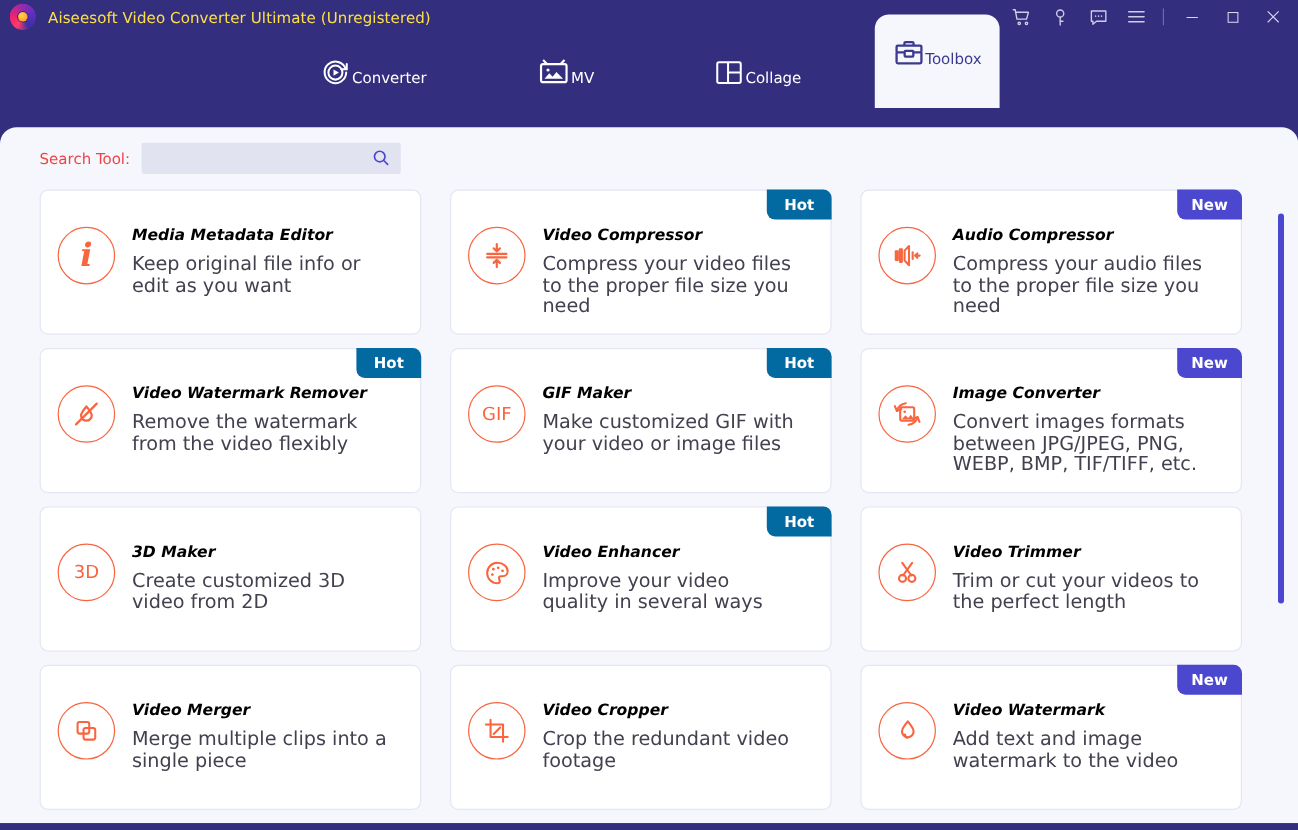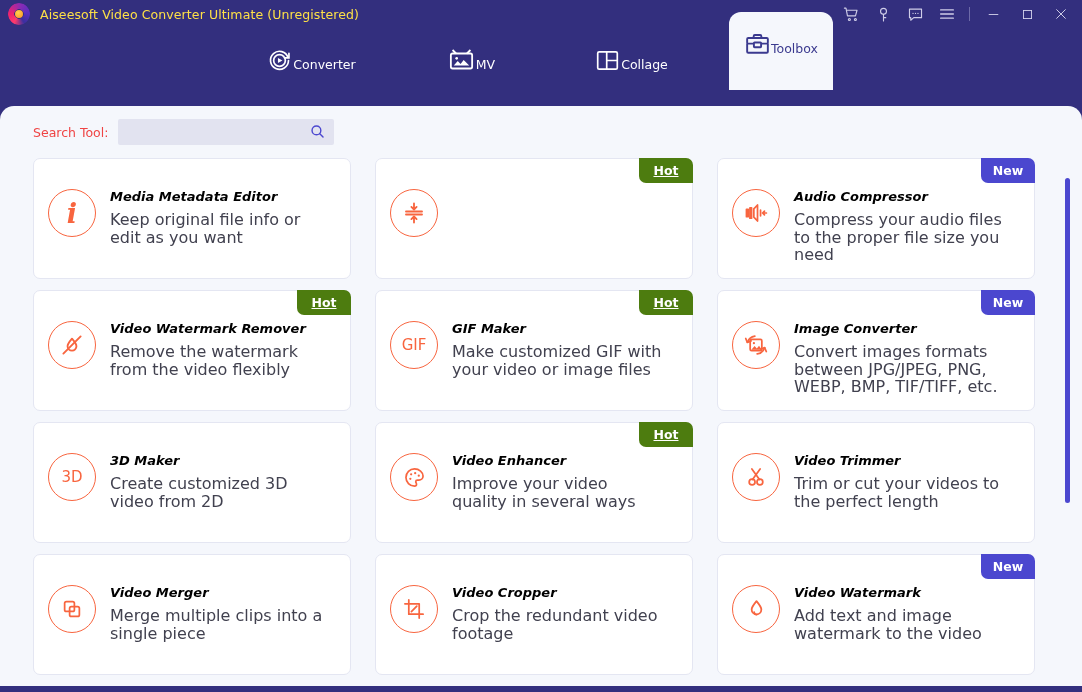--- a/index.html
+++ b/index.html
@@ -181,21 +181,21 @@
   }
   .badge {
     position: absolute;
     top: -1px; right: -1px;
     min-width: 54px; height: 25px;
     border-radius: 0 7px 0 7px;
     display: flex; align-items: center; justify-content: center;
     color: #fff; font-size: 12.5px; font-weight: bold;
     padding: 0 10px;
   }
-  .badge.hot { background: #4d7c0f; text-decoration: underline; }
+  .badge.hot { background: #0369a1; }
   .badge.new { background: #4b47cf; }
 
   
   .ci {
     width: 48px; height: 48px;
     border-radius: 50%;
     border: 1.7px solid #f8653f;
     display: flex; align-items: center; justify-content: center;
     color: #f8653f;
     position: relative;
@@ -377,20 +377,24 @@
           <div class="badge hot">Hot</div>
           <div class="card-icon">
             <div class="ci">
               <svg width="26" height="26" viewBox="0 0 24 24" fill="none" stroke="#f8653f" stroke-width="1.7" stroke-linecap="round" stroke-linejoin="round">
                 <path d="M12 3.2v5.2M9.6 6.4L12 8.8l2.4-2.4"></path>
                 <path d="M4.6 10.6h14.8M4.6 13.4h14.8"></path>
                 <path d="M12 20.8v-5.2M9.6 17.6L12 15.2l2.4 2.4"></path>
               </svg>
             </div>
           </div>
+          <div class="card-body">
+            <div class="card-title">Video Compressor</div>
+            <div class="card-desc">Compress your video files to the proper file size you need</div>
+          </div>
         </div>
 
         <div class="card">
           <div class="badge new">New</div>
           <div class="card-icon">
             <div class="ci">
               <svg width="26" height="26" viewBox="0 0 24 24" fill="none" stroke="#f8653f" stroke-width="1.6" stroke-linecap="round" stroke-linejoin="round">
                 <path d="M3.2 8.6h1.6v6.8H3.2z"></path>
                 <path d="M6.4 7.2h1.5v9.6H6.4z"></path>
                 <path d="M13.4 4.6L10 8.2v7.6l3.4 3.6z"></path>

